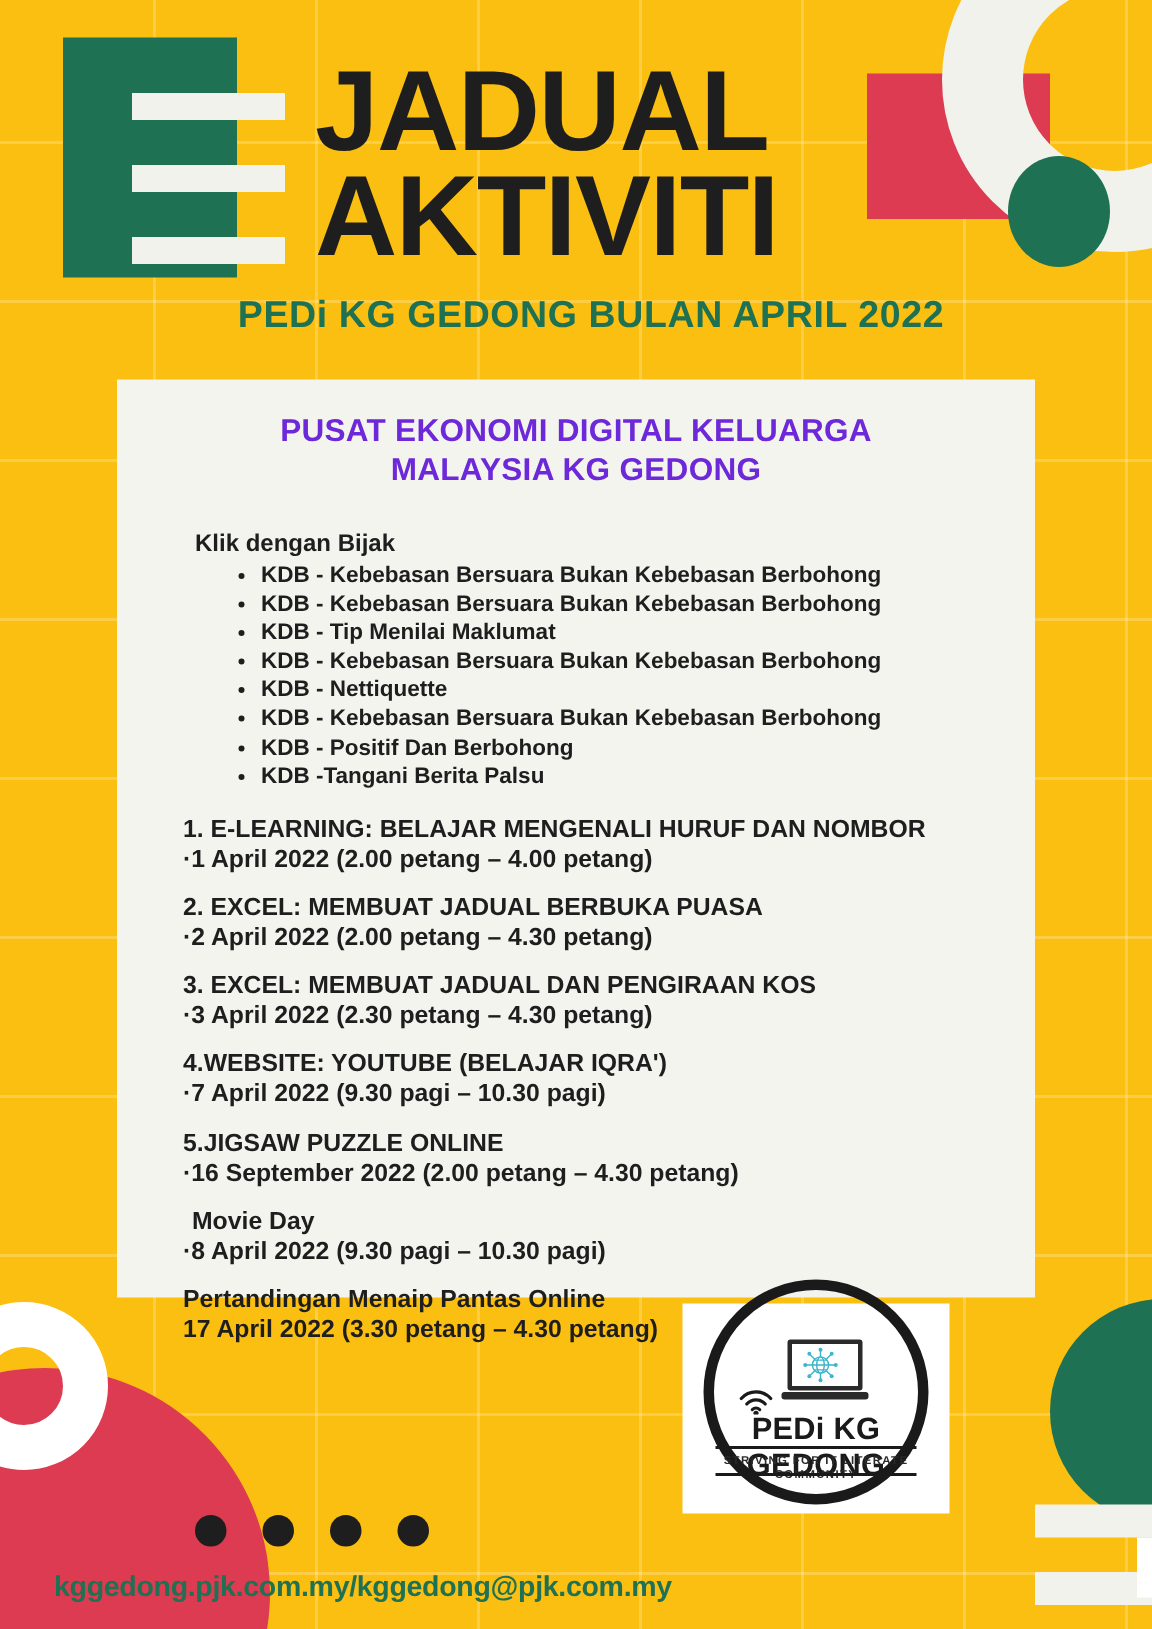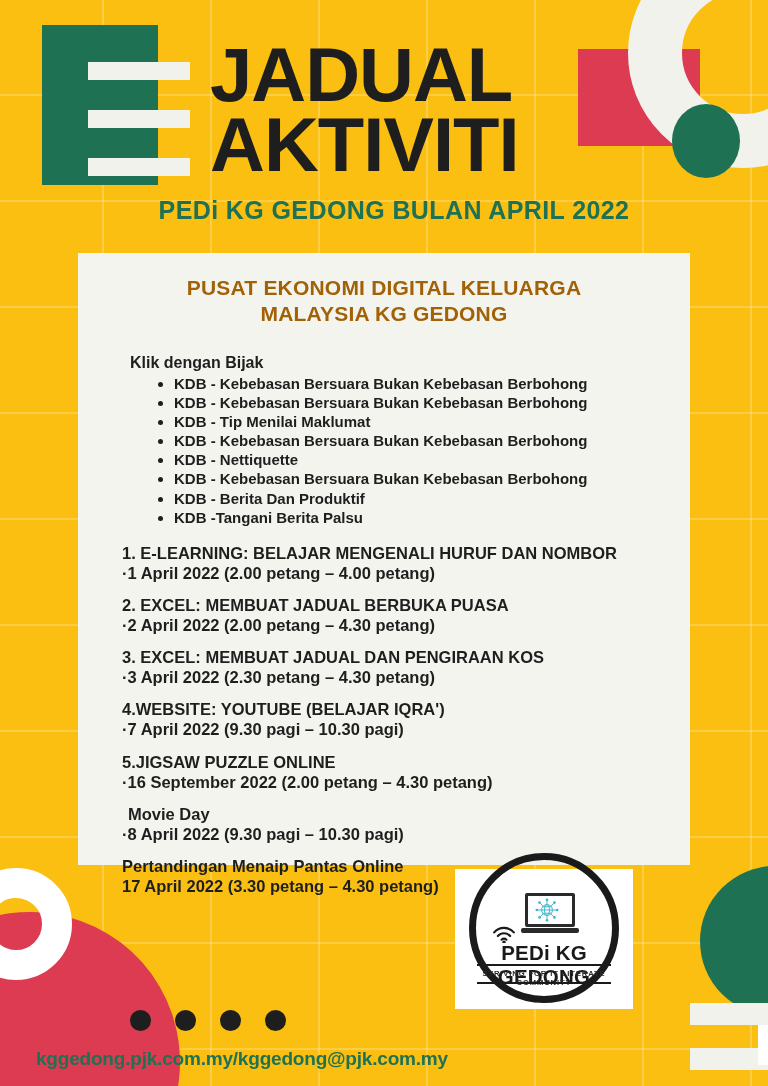--- a/index.html
+++ b/index.html
@@ -98,21 +98,21 @@
   
   .card{
     position:absolute;z-index:4;
     left:78px;top:253px;width:612px;height:612px;
     background:#F4F4EE;
     box-sizing:border-box;
     padding:22px 0 0 0;
   }
   .card-title{
     text-align:center;
-    font-size:21px;font-weight:bold;color:#a16207;
+    font-size:21px;font-weight:bold;color:#6d28d9;
     line-height:1.22;
     letter-spacing:0.2px;
     padding:0 40px;
   }
 
   .kdb-head{
     margin:28px 0 0 52px;
     font-size:16px;font-weight:bold;color:#1E1E1E;
   }
   ul.kdb{
@@ -236,21 +236,21 @@
     </div>
 
     <div class="kdb-head">Klik dengan Bijak</div>
     <ul class="kdb" id="kdb-list">
         <li>KDB - Kebebasan Bersuara Bukan Kebebasan Berbohong</li>
         <li>KDB - Kebebasan Bersuara Bukan Kebebasan Berbohong</li>
         <li>KDB - Tip Menilai Maklumat</li>
         <li>KDB - Kebebasan Bersuara Bukan Kebebasan Berbohong</li>
         <li>KDB - Nettiquette</li>
         <li>KDB - Kebebasan Bersuara Bukan Kebebasan Berbohong</li>
-        <li>KDB - Berita Dan Produktif</li>
+        <li>KDB - Positif Dan Berbohong</li>
         <li>KDB -Tangani Berita Palsu</li>
       </ul>
 
     <div class="events" id="events-list">
         <div class="event">
           <div class="ev-title">1.  E-LEARNING: BELAJAR MENGENALI HURUF DAN NOMBOR</div>
           <div class="ev-date">·1 April 2022 (2.00 petang – 4.00 petang)</div>
         </div>
         <div class="event">
           <div class="ev-title">2. EXCEL: MEMBUAT JADUAL BERBUKA PUASA</div>

